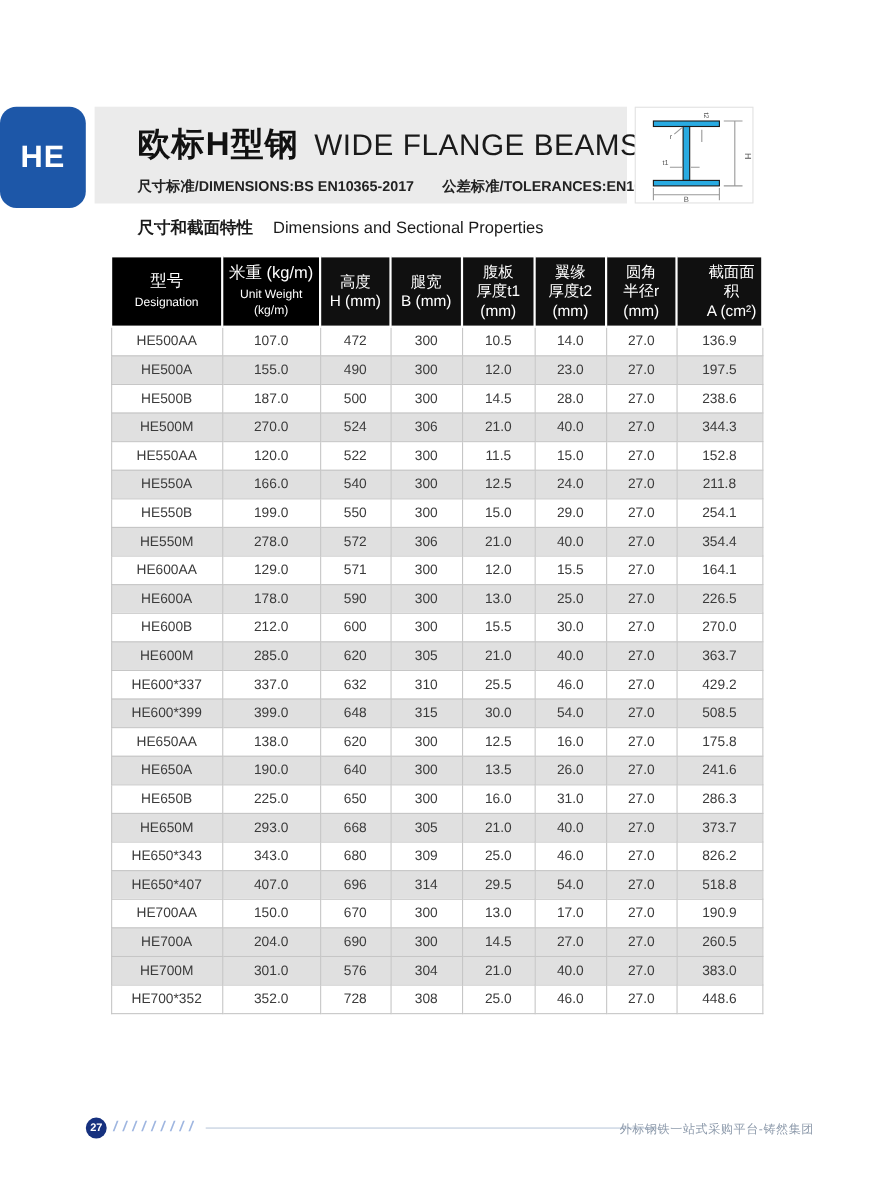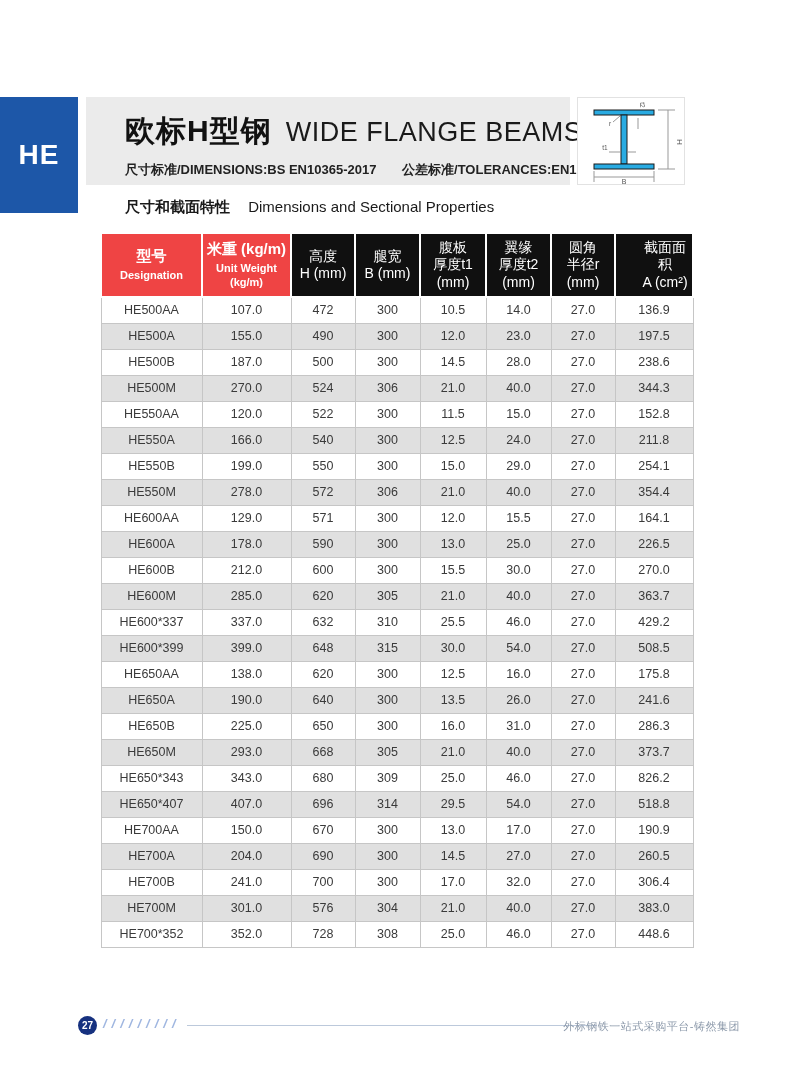--- a/index.html
+++ b/index.html
@@ -9,25 +9,25 @@
     position: relative;
     width: 800px;
     height: 1092px;
     background: #ffffff;
     overflow: hidden;
   }
 
   
   .he-badge {
     position: absolute; left: 0; top: 97px;
-    width: 78px; height: 116px;
+    width: 78px; height: 92px;
     background: #1d57a8;
     color: #fff;
     display: flex; align-items: center; justify-content: center;
-    font-size: 28px; font-weight: bold; letter-spacing: 1px;
+    font-size: 28px; font-weight: bold; letter-spacing: 1px; border-radius: 15px;
   }
   .title-box {
     position: absolute; left: 86px; top: 97px;
     width: 484px; height: 88px;
     background: #ebebeb;
     padding: 14px 0 16px 39px;
   }
   .title-row { display: flex; align-items: baseline; white-space: nowrap; }
   .title-zh { font-size: 30px; font-weight: 900; color: #111; letter-spacing: 1px; }
   .title-en { font-size: 27px; font-weight: 400; color: #1a1a1a; margin-left: 14px; letter-spacing: 0.5px; }
@@ -60,21 +60,21 @@
   .spec-table th {
     height: 64px;
     color: #ffffff;
     font-weight: 400;
     text-align: center;
     vertical-align: middle;
     border: 2px solid #ffffff;
     padding: 0 2px;
     line-height: 1.25;
   }
-  .spec-table th.blue  { background: #ef4444; font-weight: bold; }
+  .spec-table th.blue  { background: #000000; }
   .spec-table th.black { background: #101010; }
   .spec-table th .hline { font-size: 14px; }
   .spec-table th.blue .hline:first-child { font-size: 15px; }
   .spec-table th .hline.small { font-size: 11px; margin-top: 3px; }
   .spec-table td {
     height: 26px;
     font-size: 12.5px;
     color: #3a3a3a;
     text-align: center;
     vertical-align: middle;
@@ -423,30 +423,20 @@
         <tr class="even">
           <td>HE700A</td>
           <td>204.0</td>
           <td>690</td>
           <td>300</td>
           <td>14.5</td>
           <td>27.0</td>
           <td>27.0</td>
           <td>260.5</td>
         </tr>
-        <tr class="odd">
-          <td>HE700B</td>
-          <td>241.0</td>
-          <td>700</td>
-          <td>300</td>
-          <td>17.0</td>
-          <td>32.0</td>
-          <td>27.0</td>
-          <td>306.4</td>
-        </tr>
         <tr class="even">
           <td>HE700M</td>
           <td>301.0</td>
           <td>576</td>
           <td>304</td>
           <td>21.0</td>
           <td>40.0</td>
           <td>27.0</td>
           <td>383.0</td>
         </tr>

